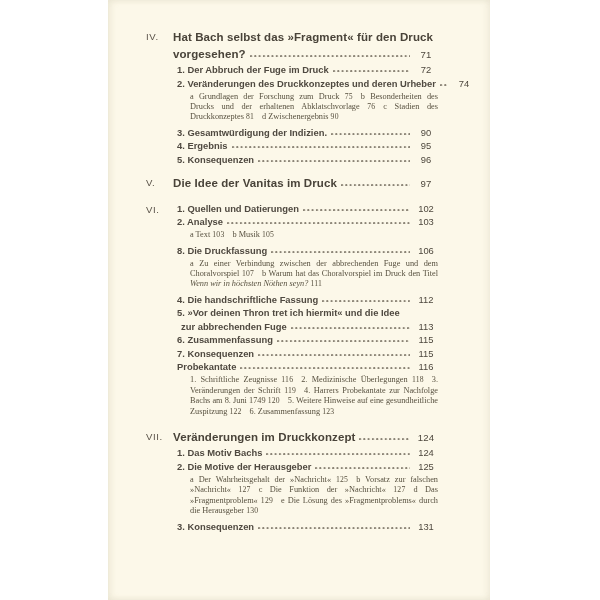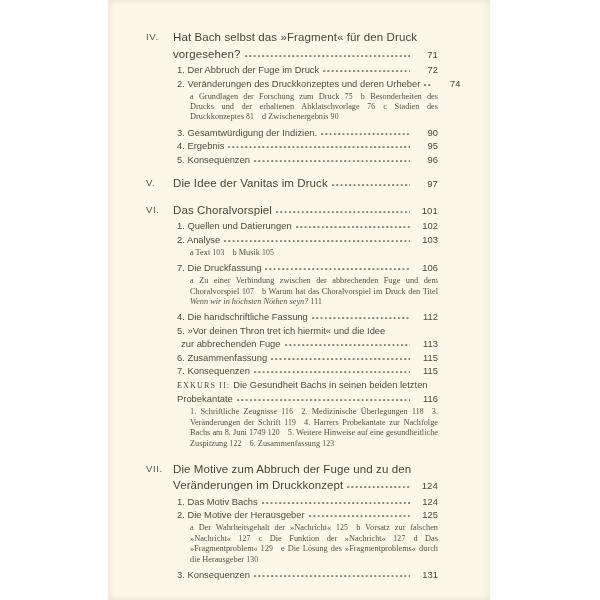--- a/index.html
+++ b/index.html
@@ -19,32 +19,32 @@
   }
   .section { display: grid; grid-template-columns: 27px 1fr; margin-top: 9px; }
   .section:first-child { margin-top: 0; }
   .numeral {
     grid-column: 1; grid-row: 1;
     font-size: 9.6px; line-height: 16.5px; letter-spacing: 0.6px;
     color: #585147;
   }
   .sec-content { grid-column: 2; grid-row: 1; min-width: 0; }
   .line { display: flex; align-items: baseline; min-width: 0; }
-  .txt { white-space: nowrap; }
+  .txt { white-space: nowrap; font-weight: bold; }
   .head-line { font-size: 11.5px; line-height: 16.5px; color: #494339; letter-spacing: 0.1px; }
   .entries { margin-left: 4px; }
   .entry-line { font-size: 9.4px; line-height: 13.5px; color: #4f4940; }
   .entry-line.cont .txt { padding-left: 4px; }
   .dots {
     flex: 1 1 10px; min-width: 8px; align-self: baseline;
     height: 3px; margin: 0 4px 0 4px;
     background-image: radial-gradient(circle at 1.1px 1.1px, #8a8375 0.8px, rgba(0,0,0,0) 1.3px);
     background-size: 4.3px 3px; background-repeat: repeat-x; background-position: left top;
   }
-  .pg { min-width: 24px; text-align: right; font-size: 9.4px; color: #4d473d; flex: 0 0 auto; }
+  .pg { min-width: 24px; text-align: center; font-size: 9.4px; color: #4d473d; flex: 0 0 auto; }
   .head-line .pg { font-size: 9.6px; }
   .exkurs {
     font-family: "Liberation Serif", serif;
     font-size: 8.1px; letter-spacing: 1.1px; color: #4f4940;
   }
   .sub {
     margin: 1.5px 0 3px 13px;
     font-family: "Liberation Serif", serif;
     font-size: 8.3px; line-height: 10.4px;
     color: #57503f;
@@ -118,44 +118,39 @@
               <span class="txt">Die Idee der Vanitas im Druck</span>
               <span class="dots"></span>
               <span class="pg">97</span>
             </div>
             <div class="entries"></div>
           </div>
         </div>
         <div class="section">
           <div class="numeral">VI.</div>
           <div class="sec-content">
-            <div class="line head-line">
-              <span class="txt">Das Choralvorspiel</span>
-              <span class="dots"></span>
-              <span class="pg">101</span>
-            </div>
             <div class="entries">
               <div class="entry">
                 <div class="line entry-line">
                   <span class="txt">1. Quellen und Datierungen</span>
                   <span class="dots"></span>
                   <span class="pg">102</span>
                 </div>
               </div>
               <div class="entry">
                 <div class="line entry-line">
                   <span class="txt">2. Analyse</span>
                   <span class="dots"></span>
                   <span class="pg">103</span>
                 </div>
                 <div class="sub"><span class="sub-item">a Text <span class="spg">103</span></span><span class="gap"></span><span class="sub-item">b Musik <span class="spg">105</span></span></div>
               </div>
               <div class="entry">
                 <div class="line entry-line">
-                  <span class="txt">7. Die Druckfassung</span>
+                  <span class="txt">8. Die Druckfassung</span>
                   <span class="dots"></span>
                   <span class="pg">106</span>
                 </div>
                 <div class="sub"><span class="sub-item">a Zu einer Verbindung zwischen der abbrechenden Fuge und dem Choralvorspiel <span class="spg">107</span></span><span class="gap"></span><span class="sub-item">b Warum hat das Choralvorspiel im Druck den Titel <i>Wenn wir in höchsten Nöthen seyn? </i><span class="spg">111</span></span></div>
               </div>
               <div class="entry">
                 <div class="line entry-line">
                   <span class="txt">4. Die handschriftliche Fassung</span>
                   <span class="dots"></span>
                   <span class="pg">112</span>
@@ -180,38 +175,32 @@
               </div>
               <div class="entry">
                 <div class="line entry-line">
                   <span class="txt">7. Konsequenzen</span>
                   <span class="dots"></span>
                   <span class="pg">115</span>
                 </div>
               </div>
               <div class="entry">
                 <div class="line entry-line">
-                  <span class="txt"><span class="exkurs">EXKURS II: </span>Die Gesundheit Bachs in seinen beiden letzten</span>
-                </div>
-                <div class="line entry-line">
                   <span class="txt">Probekantate</span>
                   <span class="dots"></span>
                   <span class="pg">116</span>
                 </div>
                 <div class="sub"><span class="sub-item">1. Schriftliche Zeugnisse <span class="spg">116</span></span><span class="gap"></span><span class="sub-item">2. Medizinische Überlegungen <span class="spg">118</span></span><span class="gap"></span><span class="sub-item">3. Veränderungen der Schrift <span class="spg">119</span></span><span class="gap"></span><span class="sub-item">4. Harrers Probekantate zur Nachfolge Bachs am 8. Juni 1749 <span class="spg">120</span></span><span class="gap"></span><span class="sub-item">5. Weitere Hinweise auf eine gesundheitliche Zuspitzung <span class="spg">122</span></span><span class="gap"></span><span class="sub-item">6. Zusammenfassung <span class="spg">123</span></span></div>
               </div>
             </div>
           </div>
         </div>
         <div class="section">
           <div class="numeral">VII.</div>
           <div class="sec-content">
-            <div class="line head-line">
-              <span class="txt">Die Motive zum Abbruch der Fuge und zu den</span>
-            </div>
             <div class="line head-line">
               <span class="txt">Veränderungen im Druckkonzept</span>
               <span class="dots"></span>
               <span class="pg">124</span>
             </div>
             <div class="entries">
               <div class="entry">
                 <div class="line entry-line">
                   <span class="txt">1. Das Motiv Bachs</span>
                   <span class="dots"></span>

